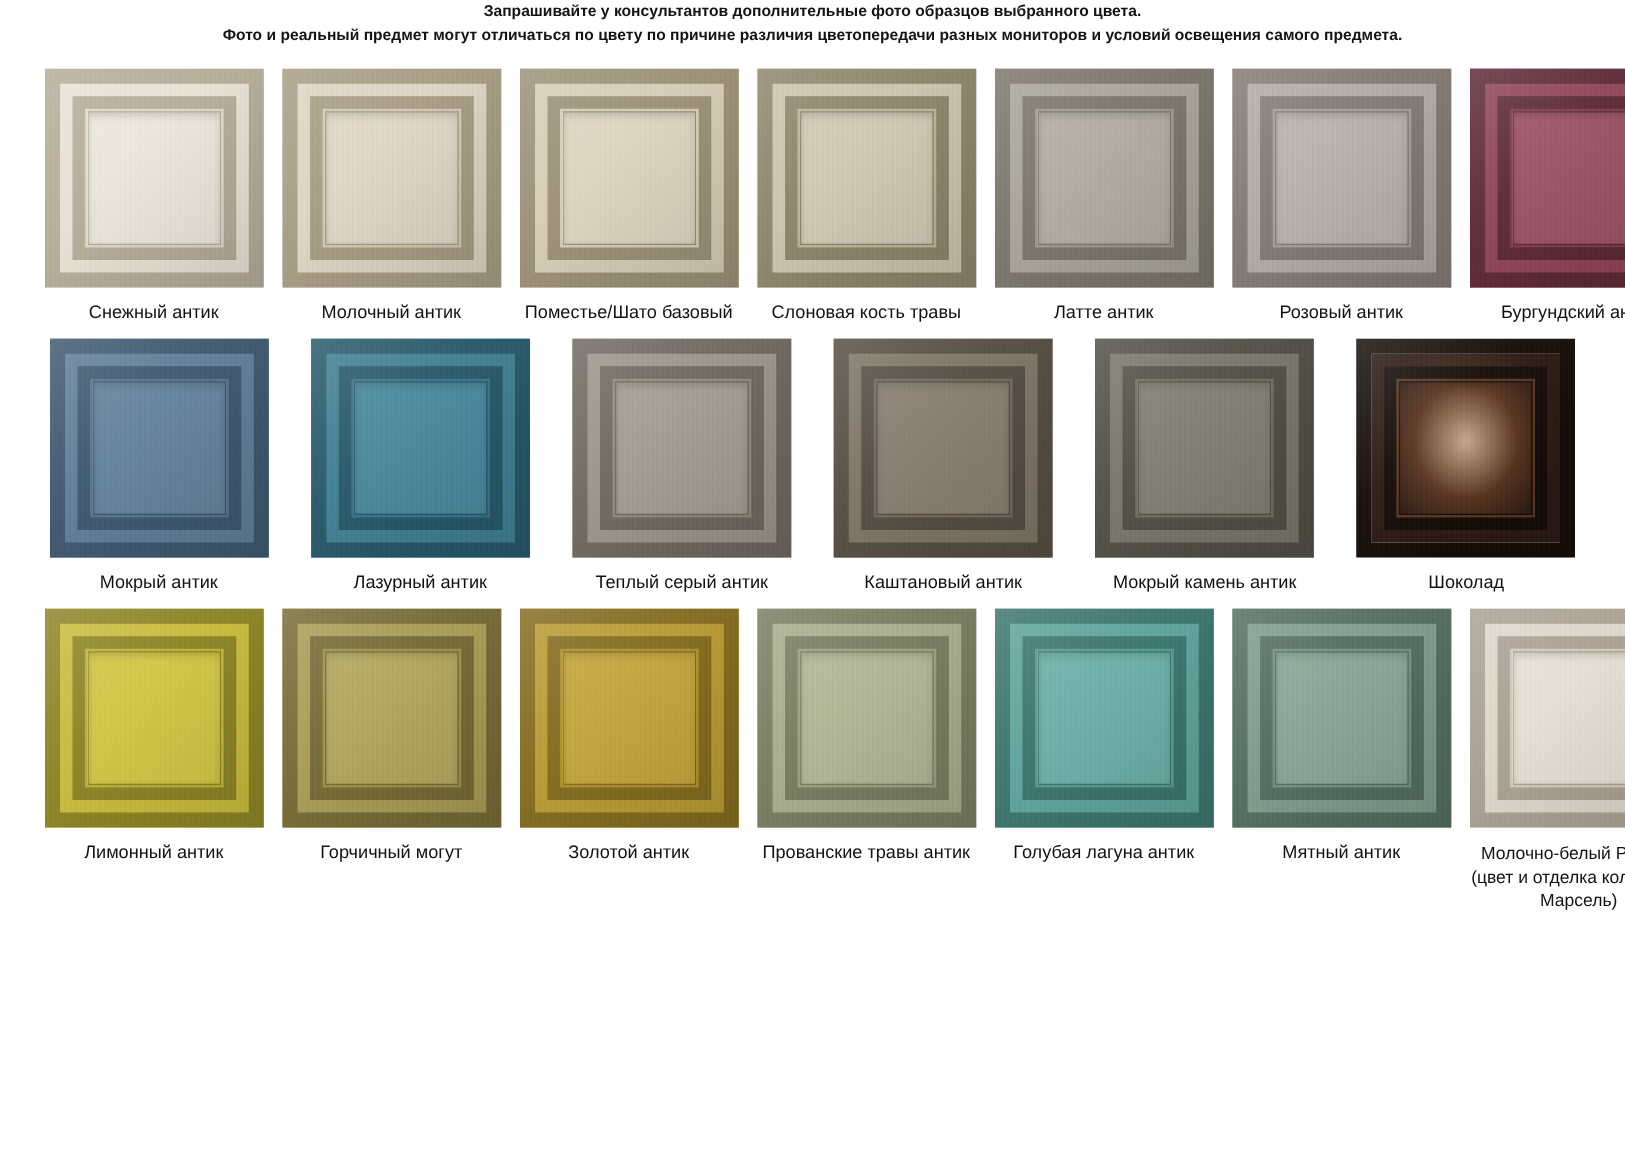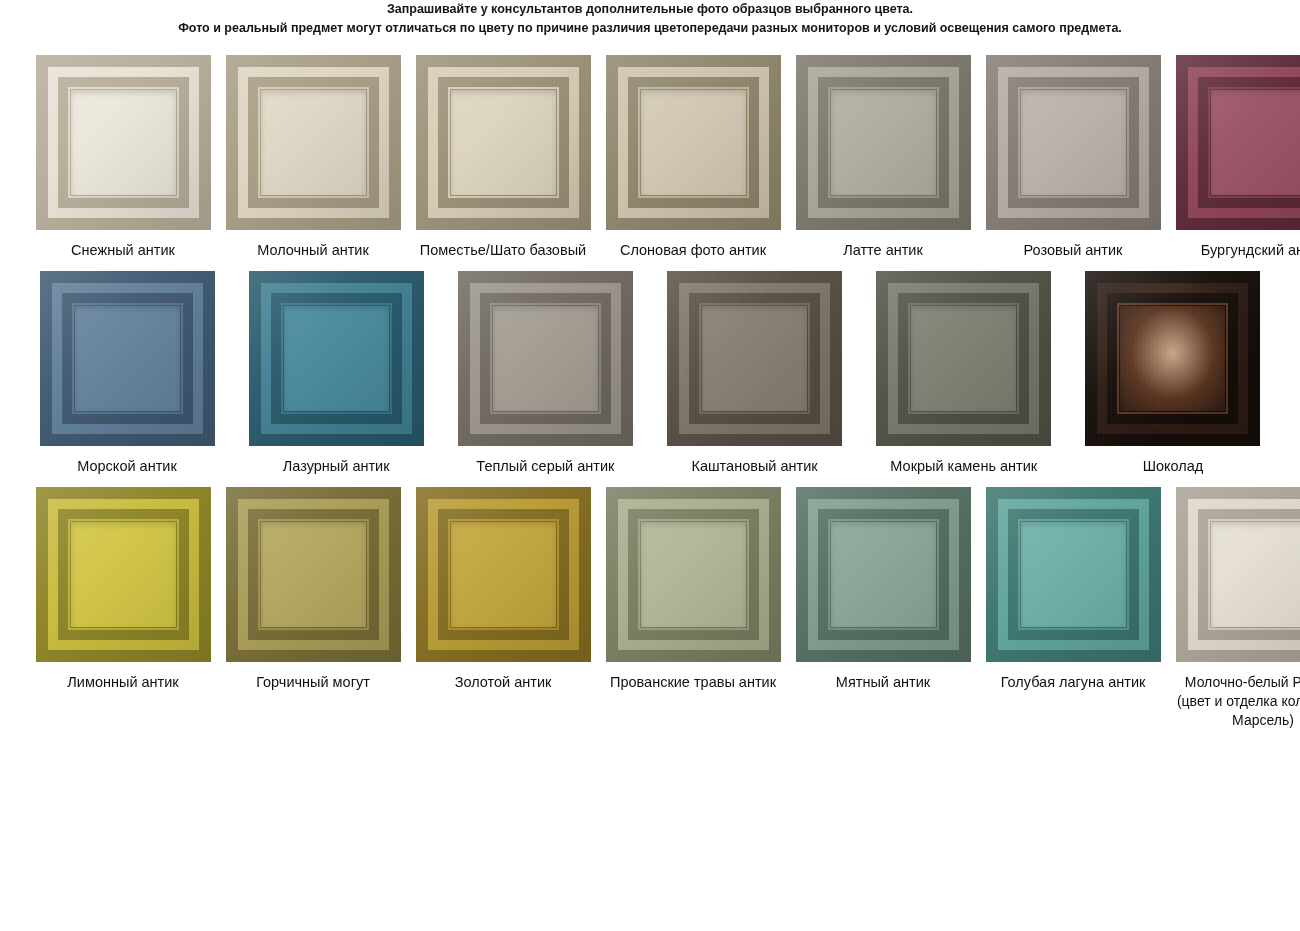--- a/index.html
+++ b/index.html
@@ -174,21 +174,21 @@
       <div class="cell">
         <div class="swatch">
           <div class="door">
               <div class="frame" style="background: rgb(205, 195, 173); border-color: rgb(143, 133, 107);"></div>
               <div class="bevel" style="background: rgb(191, 180, 152); border-color: rgb(143, 133, 107);"></div>
               <div class="panel" style="background: rgb(210, 201, 180); box-shadow: rgb(143, 133, 107) 0px 0px 0px 1px inset, rgba(0, 0, 0, 0.18) 0px 3px 7px inset;"></div>
               <div class="grain"></div>
               <div class="sheen"></div>
             </div>
         </div>
-        <div class="caption">Слоновая фото антик</div>
+        <div class="caption">Слоновая кость травы</div>
       </div>
       <div class="cell">
         <div class="swatch">
           <div class="door">
               <div class="frame" style="background: rgb(169, 164, 151); border-color: rgb(123, 118, 106);"></div>
               <div class="bevel" style="background: rgb(156, 151, 138); border-color: rgb(123, 118, 106);"></div>
               <div class="panel" style="background: rgb(178, 173, 160); box-shadow: rgb(123, 118, 106) 0px 0px 0px 1px inset, rgba(0, 0, 0, 0.18) 0px 3px 7px inset;"></div>
               <div class="grain"></div>
               <div class="sheen"></div>
             </div>
@@ -227,21 +227,21 @@
       <div class="cell">
         <div class="swatch">
           <div class="door">
               <div class="frame" style="background: rgb(95, 126, 153); border-color: rgb(62, 88, 112);"></div>
               <div class="bevel" style="background: rgb(86, 116, 142); border-color: rgb(62, 88, 112);"></div>
               <div class="panel" style="background: rgb(100, 131, 157); box-shadow: rgb(62, 88, 112) 0px 0px 0px 1px inset, rgba(0, 0, 0, 0.18) 0px 3px 7px inset;"></div>
               <div class="grain"></div>
               <div class="sheen"></div>
             </div>
         </div>
-        <div class="caption">Морской антик</div>
+        <div class="caption">Мокрый антик</div>
       </div>
       <div class="cell">
         <div class="swatch">
           <div class="door">
               <div class="frame" style="background: rgb(63, 127, 146); border-color: rgb(39, 88, 106);"></div>
               <div class="bevel" style="background: rgb(57, 116, 135); border-color: rgb(39, 88, 106);"></div>
               <div class="panel" style="background: rgb(72, 137, 156); box-shadow: rgb(39, 88, 106) 0px 0px 0px 1px inset, rgba(0, 0, 0, 0.18) 0px 3px 7px inset;"></div>
               <div class="grain"></div>
               <div class="sheen"></div>
             </div>
@@ -345,44 +345,44 @@
               <div class="panel" style="background: rgb(178, 183, 150); box-shadow: rgb(120, 125, 96) 0px 0px 0px 1px inset, rgba(0, 0, 0, 0.18) 0px 3px 7px inset;"></div>
               <div class="grain"></div>
               <div class="sheen"></div>
             </div>
         </div>
         <div class="caption">Прованские травы антик</div>
       </div>
       <div class="cell">
         <div class="swatch">
           <div class="door">
+              <div class="frame" style="background: rgb(95, 164, 156); border-color: rgb(59, 117, 110);"></div>
+              <div class="bevel" style="background: rgb(85, 154, 146); border-color: rgb(59, 117, 110);"></div>
+              <div class="panel" style="background: rgb(108, 176, 168); box-shadow: rgb(59, 117, 110) 0px 0px 0px 1px inset, rgba(0, 0, 0, 0.18) 0px 3px 7px inset;"></div>
+              <div class="grain"></div>
+              <div class="sheen"></div>
+            </div>
+        </div>
+        <div class="caption">Голубая лагуна антик</div>
+      </div>
+      <div class="cell">
+        <div class="swatch">
+          <div class="door">
               <div class="frame" style="background: rgb(127, 156, 140); border-color: rgb(83, 110, 96);"></div>
               <div class="bevel" style="background: rgb(116, 145, 130); border-color: rgb(83, 110, 96);"></div>
               <div class="panel" style="background: rgb(138, 167, 151); box-shadow: rgb(83, 110, 96) 0px 0px 0px 1px inset, rgba(0, 0, 0, 0.18) 0px 3px 7px inset;"></div>
               <div class="grain"></div>
               <div class="sheen"></div>
             </div>
         </div>
         <div class="caption">Мятный антик</div>
       </div>
       <div class="cell">
         <div class="swatch">
           <div class="door">
-              <div class="frame" style="background: rgb(95, 164, 156); border-color: rgb(59, 117, 110);"></div>
-              <div class="bevel" style="background: rgb(85, 154, 146); border-color: rgb(59, 117, 110);"></div>
-              <div class="panel" style="background: rgb(108, 176, 168); box-shadow: rgb(59, 117, 110) 0px 0px 0px 1px inset, rgba(0, 0, 0, 0.18) 0px 3px 7px inset;"></div>
-              <div class="grain"></div>
-              <div class="sheen"></div>
-            </div>
-        </div>
-        <div class="caption">Голубая лагуна антик</div>
-      </div>
-      <div class="cell">
-        <div class="swatch">
-          <div class="door">
               <div class="frame" style="background: rgb(221, 214, 202); border-color: rgb(170, 161, 147);"></div>
               <div class="bevel" style="background: rgb(208, 200, 187); border-color: rgb(170, 161, 147);"></div>
               <div class="panel" style="background: rgb(229, 223, 212); box-shadow: rgb(170, 161, 147) 0px 0px 0px 1px inset, rgba(0, 0, 0, 0.18) 0px 3px 7px inset;"></div>
               <div class="grain"></div>
               <div class="sheen"></div>
             </div>
         </div>
         <div class="caption small">Молочно-белый Романс (цвет и отделка коллекции Марсель)</div>
       </div>
     </div>

